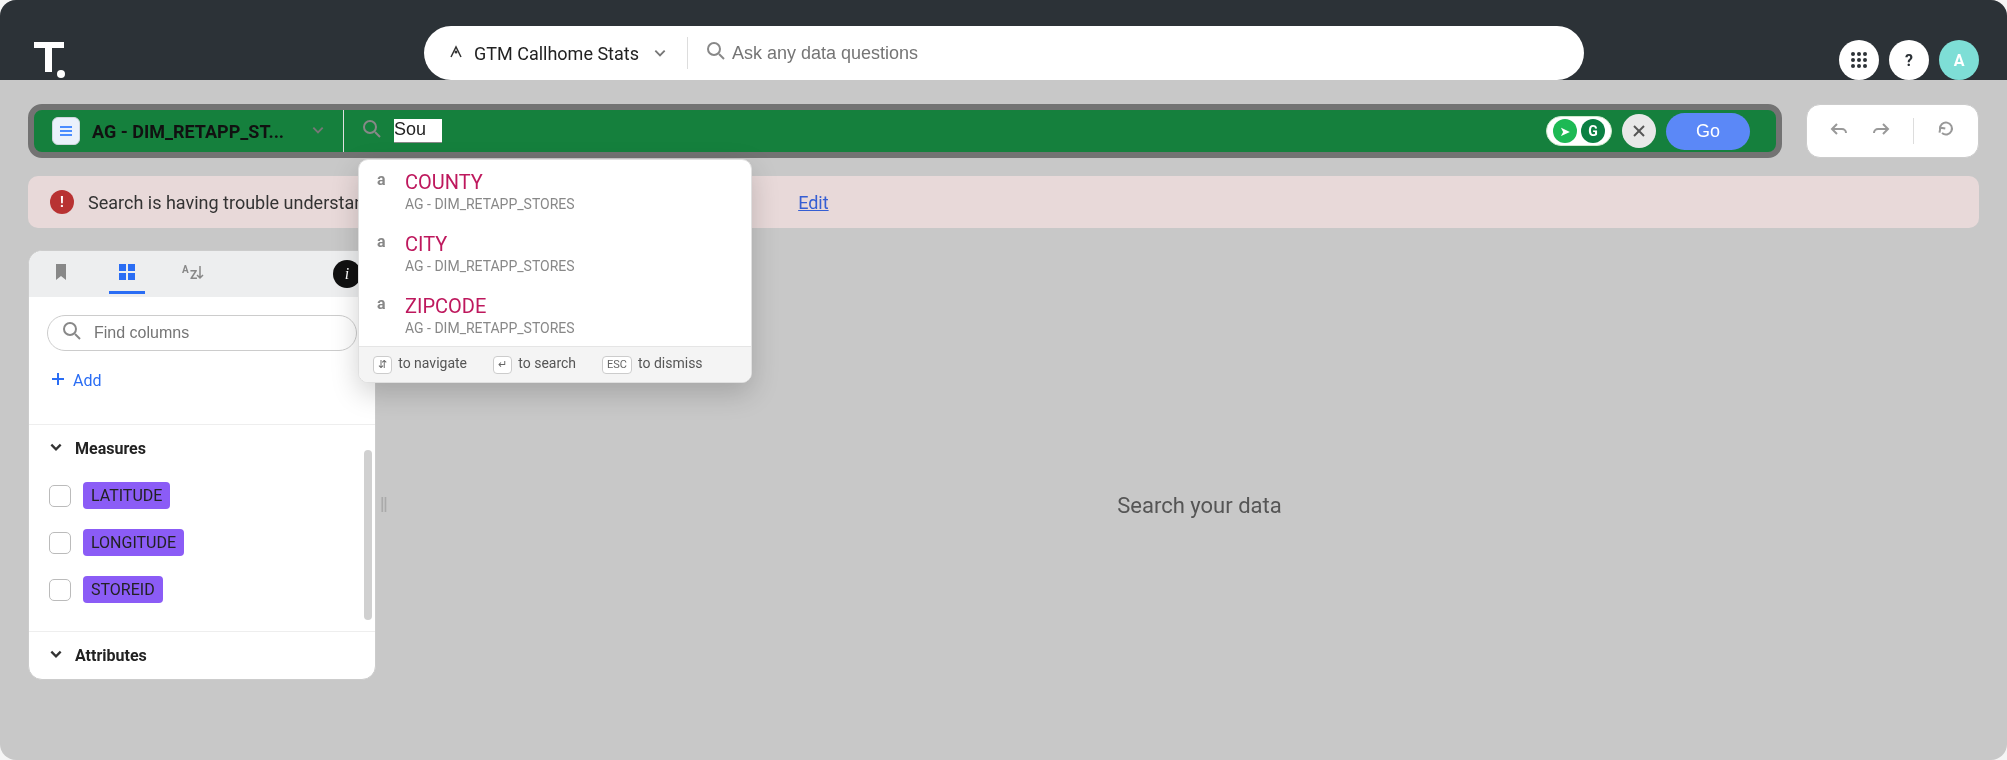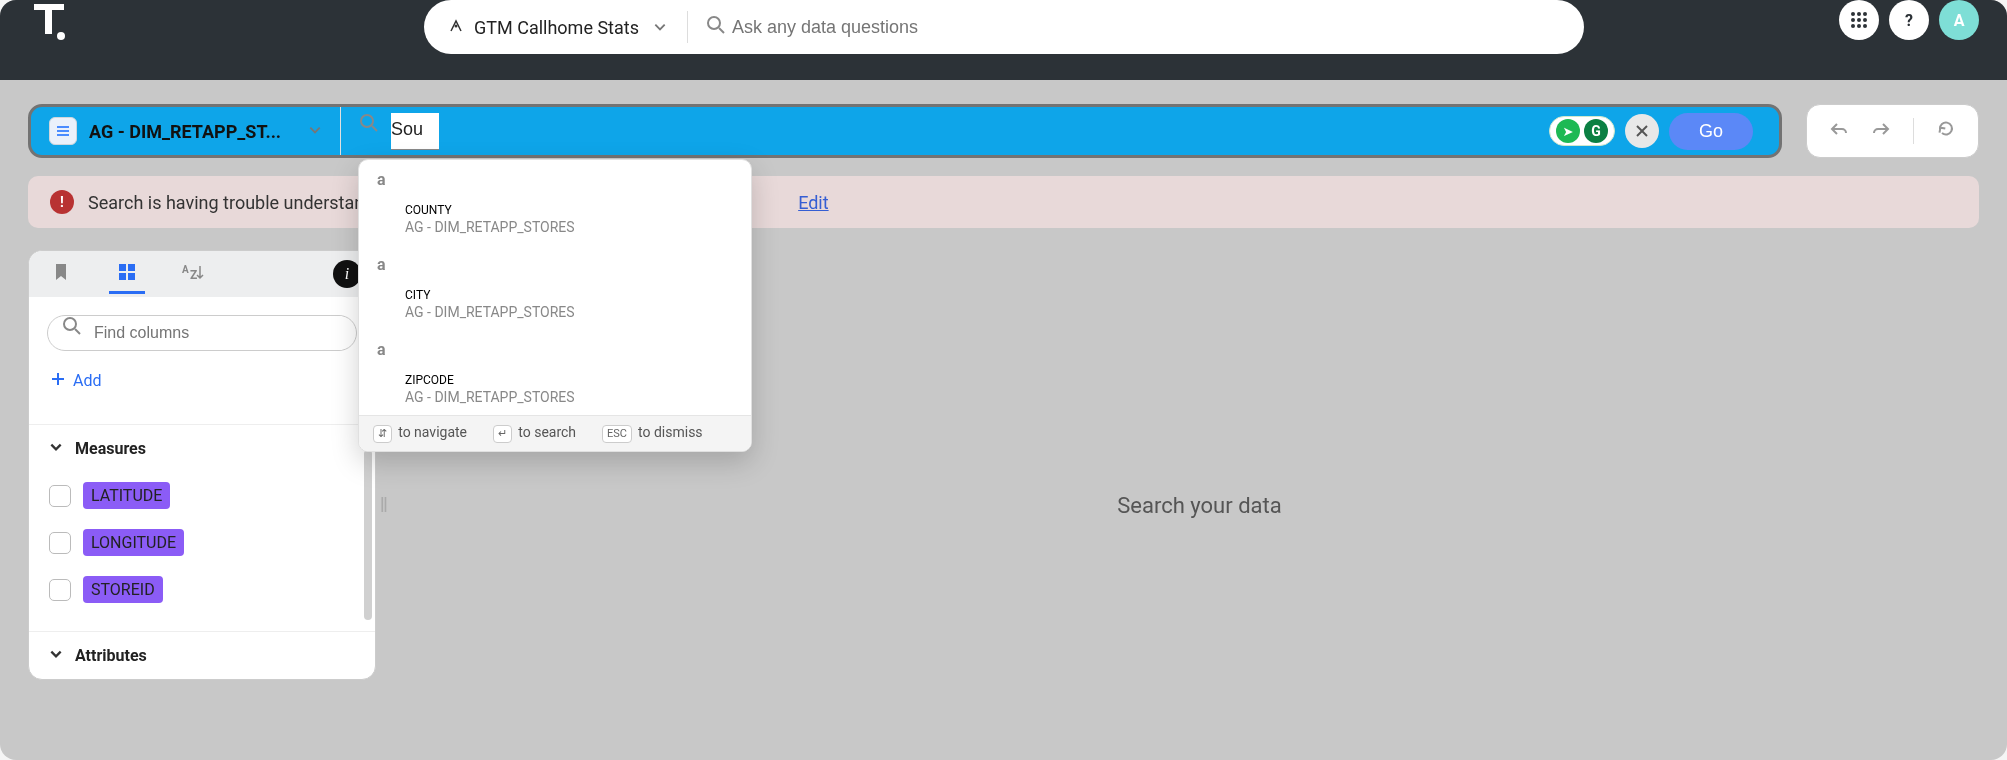--- a/index.html
+++ b/index.html
@@ -16,21 +16,21 @@
       height: 100%;
       background: #c8c8c8;
       border-radius: 16px;
       overflow: hidden;
     }
     
     .header {
       background: #2c3237;
       height: 80px;
       display: flex;
-      align-items: flex-start;
+      align-items: flex-end;
       padding: 0 28px;
       gap: 24px;
     }
     .logo {
       color: #fff;
       font-size: 28px;
       font-weight: 700;
       letter-spacing: -1px;
       display: flex;
       align-items: center;
@@ -95,22 +95,22 @@
     }
 
     
     .query-bar-row {
       padding: 24px 28px 10px 28px;
       display: flex;
       gap: 24px;
     }
     .query-bar {
       flex: 1;
-      background: #0ea5e9;
-      border: 3px solid #737373;
+      background: #15803d;
+      border: 6px solid #737373;
       border-radius: 14px;
       height: 54px;
       display: flex;
       align-items: center;
       position: relative;
     }
     .datasource-pick {
       display: flex;
       align-items: center;
       gap: 12px;
@@ -128,20 +128,21 @@
       align-items: center;
       justify-content: center;
       color: #4a8cff;
       background: #eaf1fb;
     }
     .ds-name { font-weight: 700; font-size: 18px; color: #111; white-space: nowrap; overflow: hidden; text-overflow: ellipsis; max-width: 200px;}
     .ds-chev { color: #888; margin-left: auto; }
     .query-input-wrap {
       flex: 1;
       display: flex;
+      align-items: center;
       gap: 12px;
       padding: 0 18px;
       position: relative;
     }
     .query-input {
       border: none;
       outline: none;
       font-size: 18px;
       color: #222;
       border-bottom: 1px solid #888;
@@ -257,21 +258,21 @@
       background:#111; color:#fff;
       display:flex; align-items:center; justify-content:center;
       font-style: italic; font-family: serif;
       font-size: 16px;
     }
     .col-search {
       margin: 18px 18px 10px 18px;
       border: 1px solid #ccc;
       border-radius: 18px;
       height: 44px;
-      display:flex; gap:12px;
+      display:flex; align-items:center; gap:12px;
       padding: 0 14px;
     }
     .col-search input { border:none; outline:none; font-size:16px; color:#666; flex:1;}
     .add-link {
       display:flex; align-items:flex-start; gap:8px;
       color:#2a6df4; font-size:16px;
       padding: 10px 18px 16px 22px;
     }
     .section-hdr {
       display:flex; align-items:center; gap:12px;
@@ -336,21 +337,21 @@
     }
     .ac-item {
       padding: 10px 18px;
       display:flex;
       gap: 14px;
     }
     .ac-type {
       color:#888; font-weight:700; width: 14px;
     }
     .ac-main {}
-    .ac-title { font-size: 12px; color:#000000;margin-top:33px; }
+    .ac-title { font-size: 20px; color:#be185d; }
     .ac-sub { font-size: 14px; color:#888; margin-top: 2px;}
     .ac-footer {
       background:#f4f4f4;
       border-top:1px solid #e5e5e5;
       padding: 8px 14px;
       display:flex; gap: 26px;
       font-size: 14px; color:#555;
     }
     .ac-footer .key {
       display:inline-flex; align-items:center; justify-content:center;

